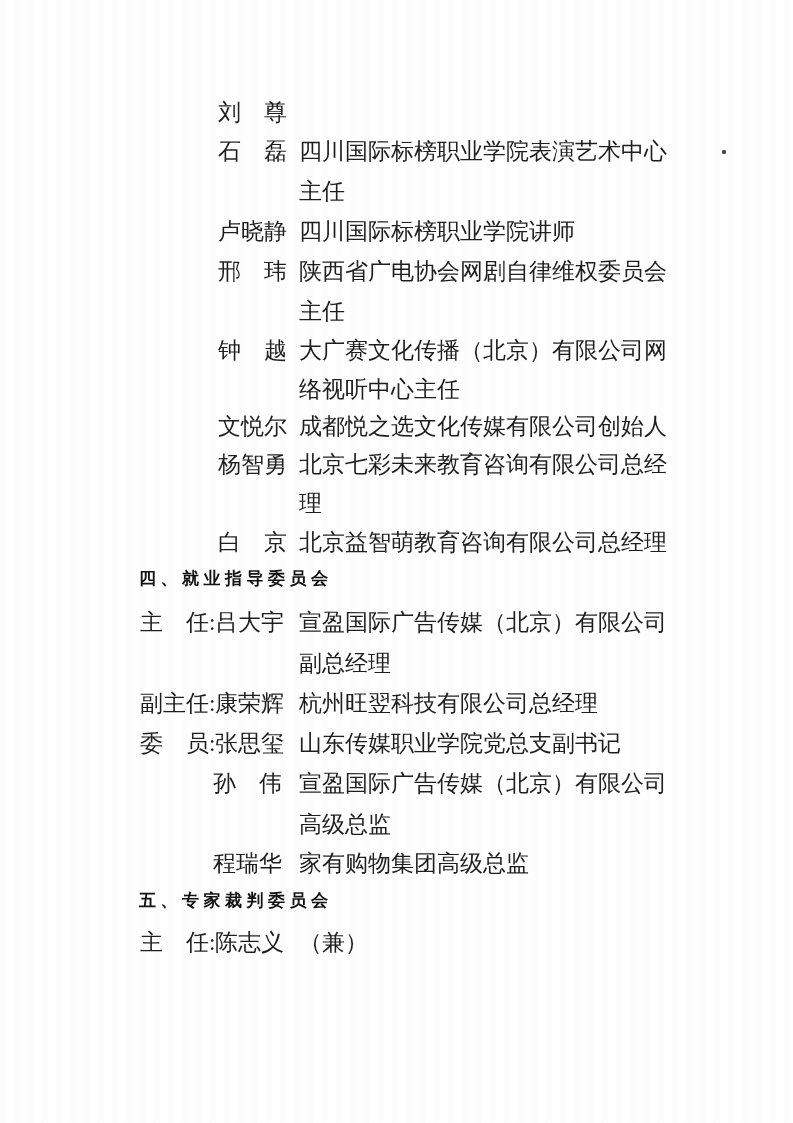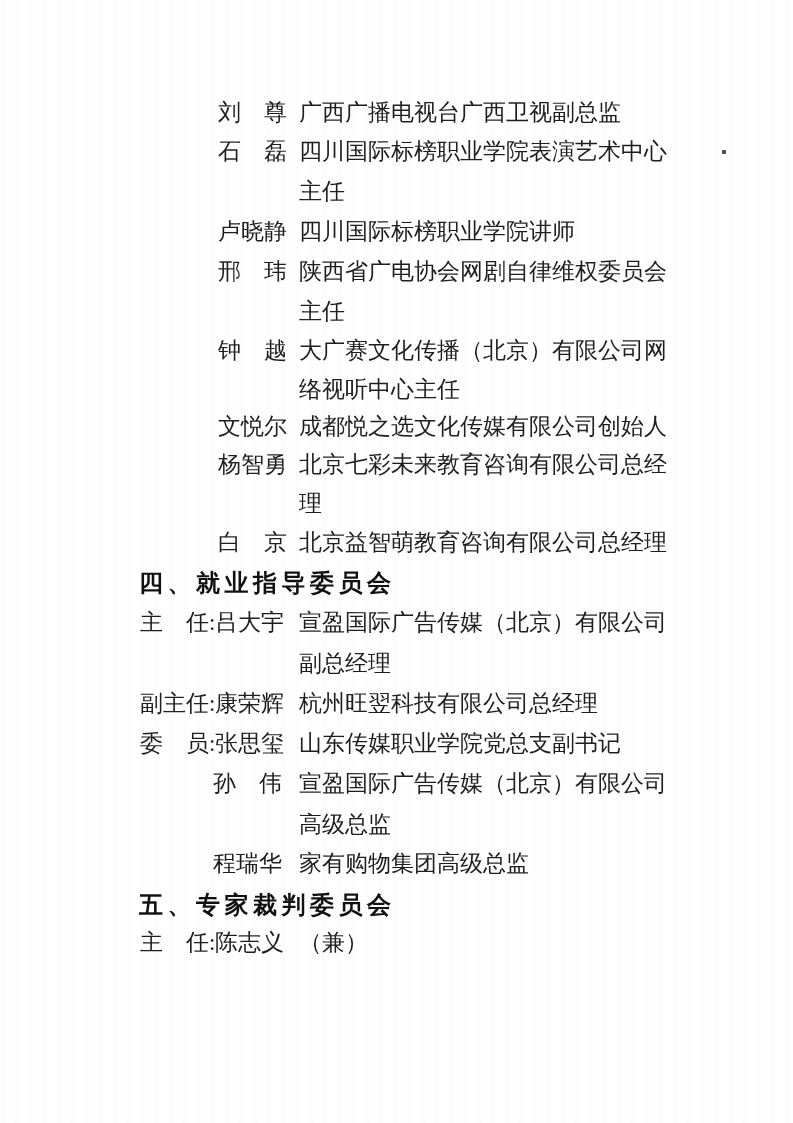--- a/index.html
+++ b/index.html
@@ -33,21 +33,21 @@
   .col-role  { position: absolute; left: 140px; text-align: center; }
   .col-name  { position: absolute; left: 218px; }
   .col-name2 { position: absolute; left: 213px; }
   .col-rname { position: absolute; left: 215px; }
   .col-text  { position: absolute; left: 299px; }
   .heading {
     position: absolute;
     left: 139px;
     font-family: "Liberation Sans", sans-serif;
     font-weight: bold;
-    font-size: 24px;
+    font-size: 17px;
     color: #111111;
     letter-spacing: 4.5px;
   }
   .speck {
     position: absolute;
     left: 722px;
     top: 150px;
     width: 4px;
     height: 4px;
     background: #4a4a4a;
@@ -56,21 +56,20 @@
 </style>
 </head>
 <body>
 
 <div class="page">
 
   <div class="speck"></div>
 
   <div class="row" style="top:98px">
     <span class="col-name">刘　尊</span>
-    <span class="col-text">广西广播电视台广西卫视副总监</span>
   </div>
 
   <div class="row" style="top:137px">
     <span class="col-name">石　磊</span>
     <span class="col-text">四川国际标榜职业学院表演艺术中心</span>
   </div>
 
   <div class="row" style="top:177px">
     <span class="col-text">主任</span>
   </div>

